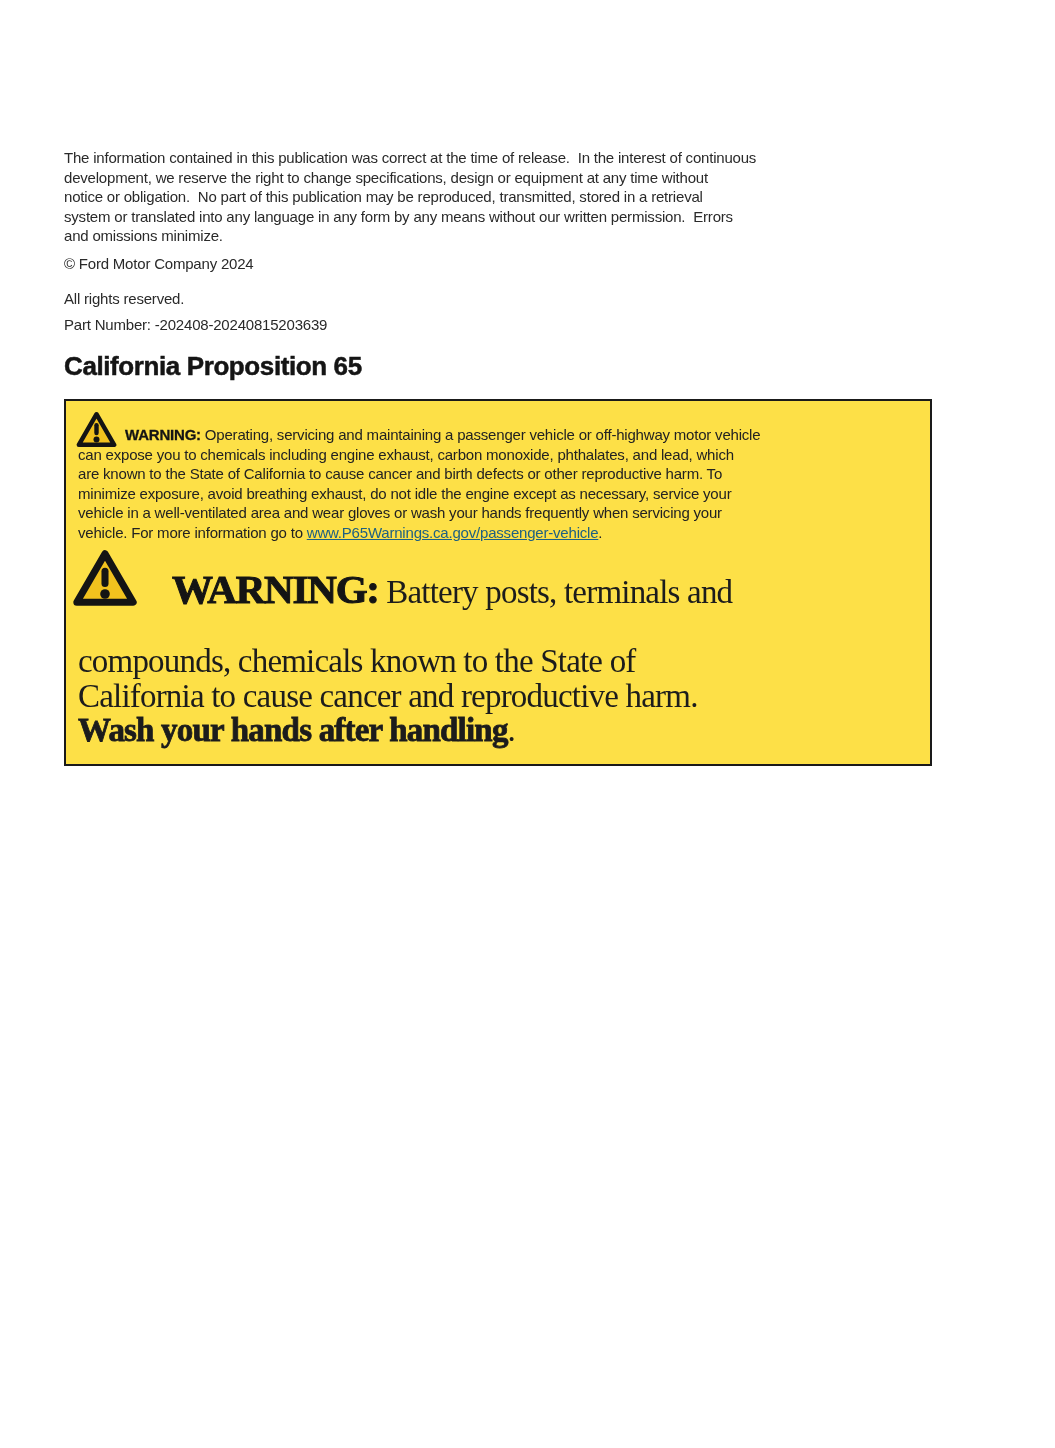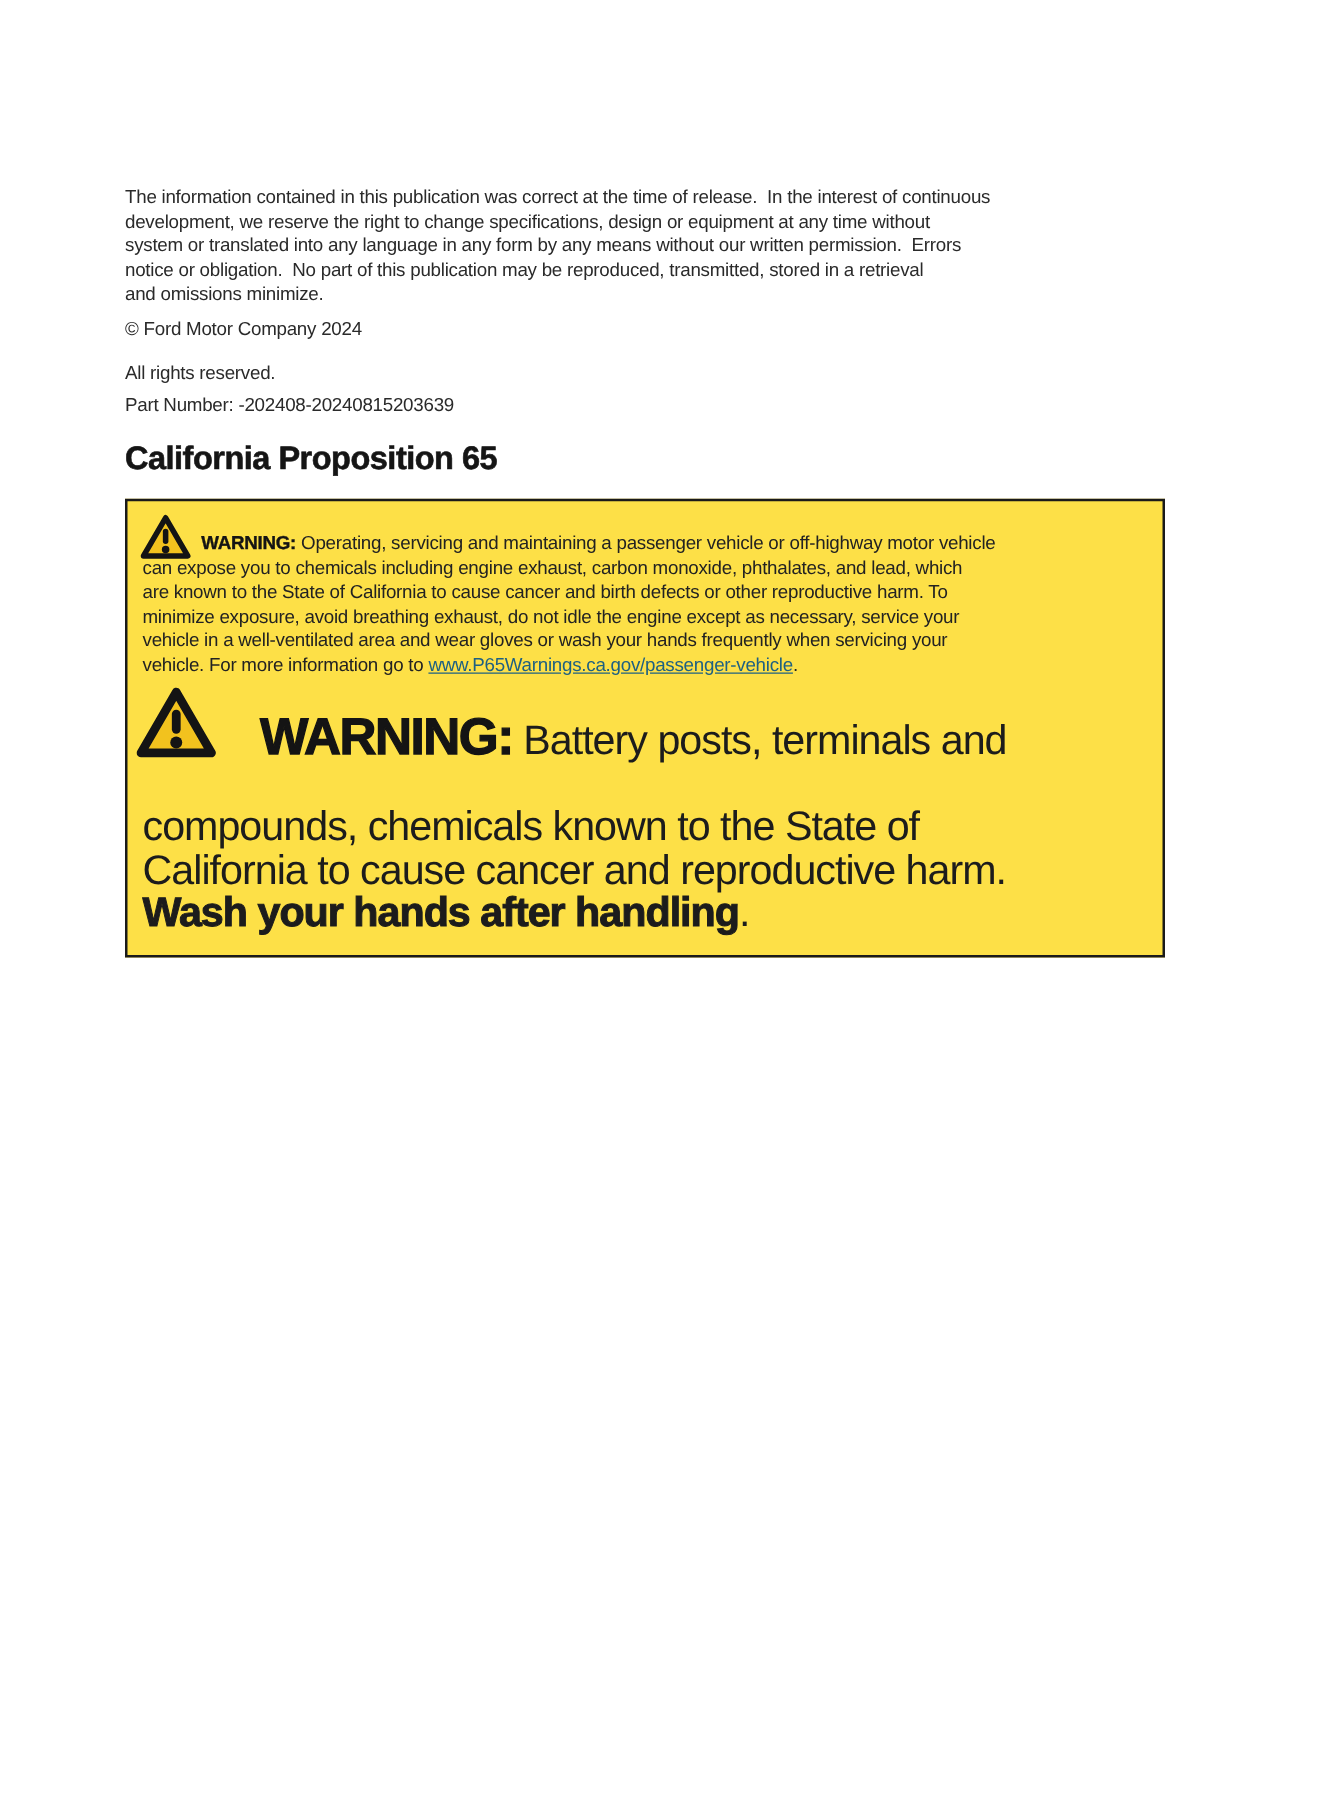--- a/index.html
+++ b/index.html
@@ -14,21 +14,21 @@
   *{box-sizing:border-box;}
   html,body{margin:0;padding:0;}
   body{
     width:1055px;height:1448px;
     background:var(--page_bg,#fff);
     font-family:"Liberation Sans","DejaVu Sans",sans-serif;
     color:var(--text,#2a2a2a);
   }
   .page{
     width:1055px;height:1396px;
-    padding:148px 123px 0 100px;
+    padding:148px 123px 0 64px;
     position:relative;
     overflow:hidden;
   }
   
   .body-text{
     font-size:15px;
     line-height:19.5px;
     letter-spacing:-0.2px;
     margin:0;
     color:var(--text,#2a2a2a);
@@ -69,21 +69,21 @@
   .sw-label{
     font-weight:700;
     color:var(--warning_black,#141414);
     -webkit-text-stroke:0.3px currentColor;
   }
   .p65-link{
     color:var(--link_blue,#1e6082);
     text-decoration:underline;
     cursor:pointer;
   }
-  .large-warning{margin-top:30px;}
+  .large-warning{margin-top:30px;font-family:Liberation Serif, serif;}
   .bw-text{
     margin:0;
     font-size:33px;
     line-height:34.5px;
     letter-spacing:-0.8px;
     text-indent:94px;
     color:#1c1c1c;
   }
   .bw-label{
     font-size:41px;
@@ -99,22 +99,22 @@
   }
 </style>
 </head>
 <body>
 
 <div class="page">
 
   <p class="body-text p-disclaimer">
     <span>The information contained in this publication was correct at the time of release.  In the interest of continuous</span>
     <span>development, we reserve the right to change specifications, design or equipment at any time without</span>
+    <span>notice or obligation.  No part of this publication may be reproduced, transmitted, stored in a retrieval</span>
     <span>system or translated into any language in any form by any means without our written permission.  Errors</span>
-    <span>notice or obligation.  No part of this publication may be reproduced, transmitted, stored in a retrieval</span>
     <span>and omissions minimize.</span>
   </p>
 
   <p class="body-text p-copyright">© Ford Motor Company 2024</p>
 
   <p class="body-text p-rights">All rights reserved.</p>
 
   <p class="body-text p-partnum">Part Number: -202408-20240815203639</p>
 
   <h1 class="section-heading">California Proposition 65</h1>

